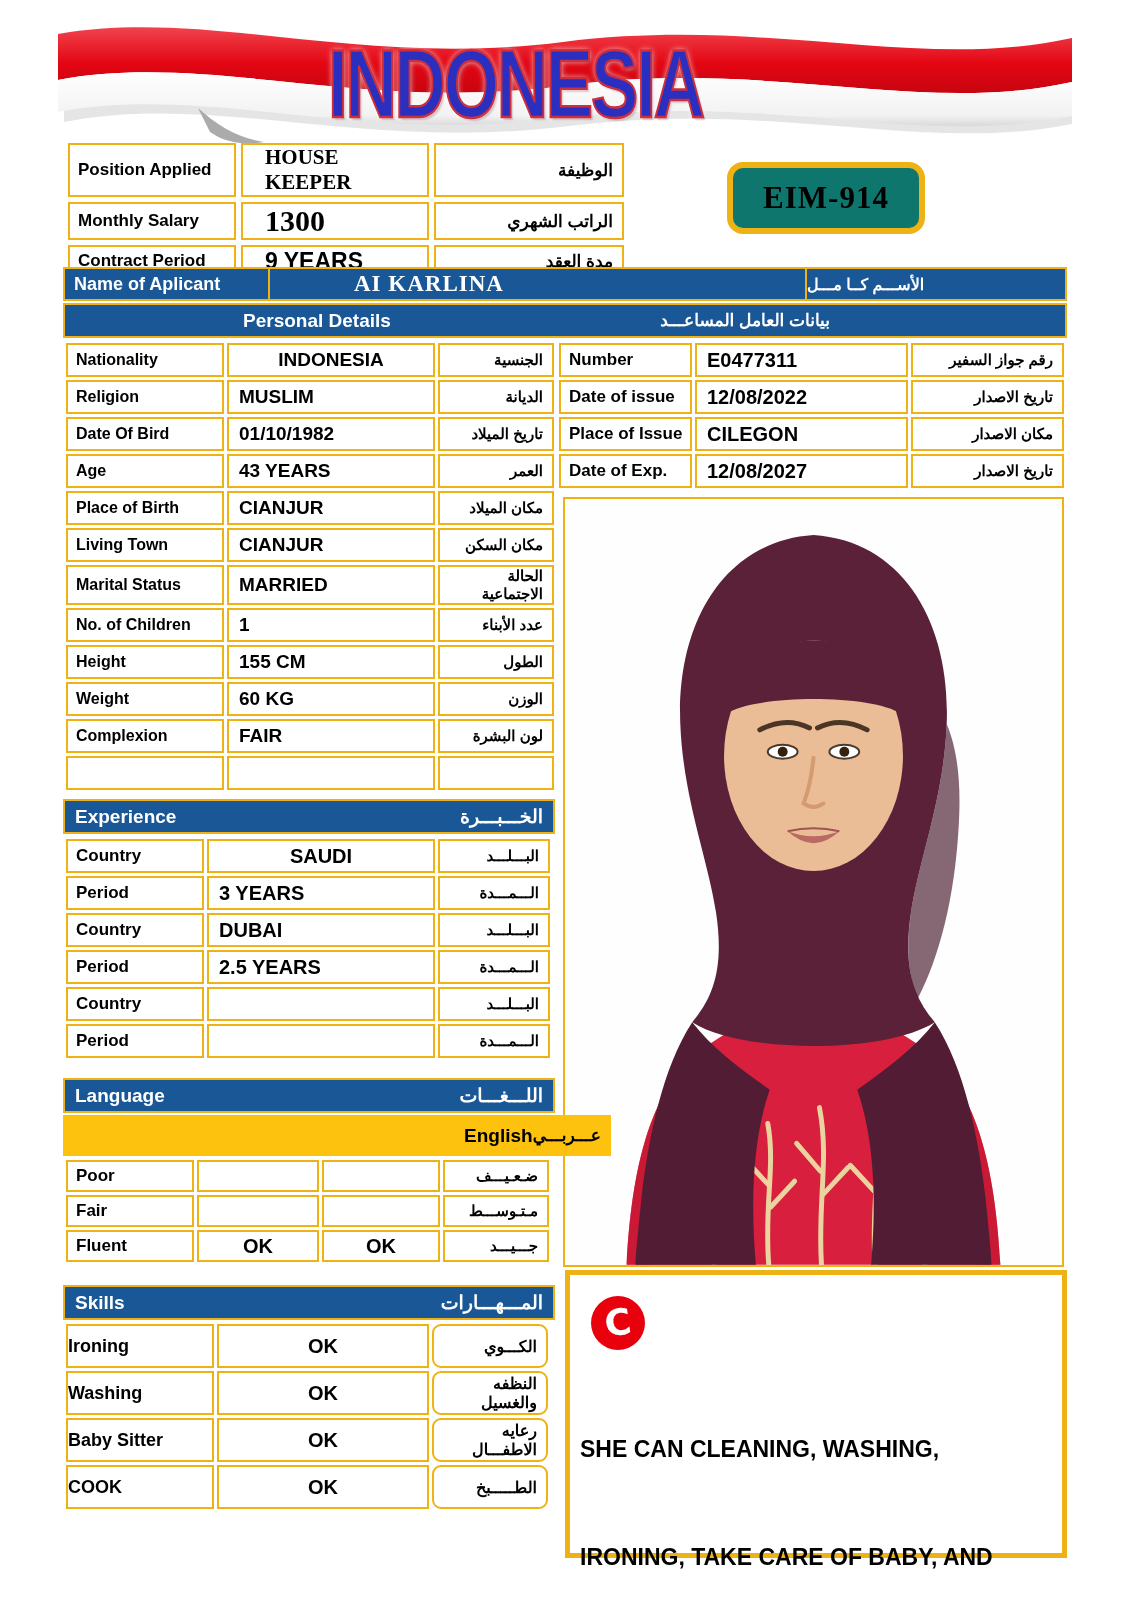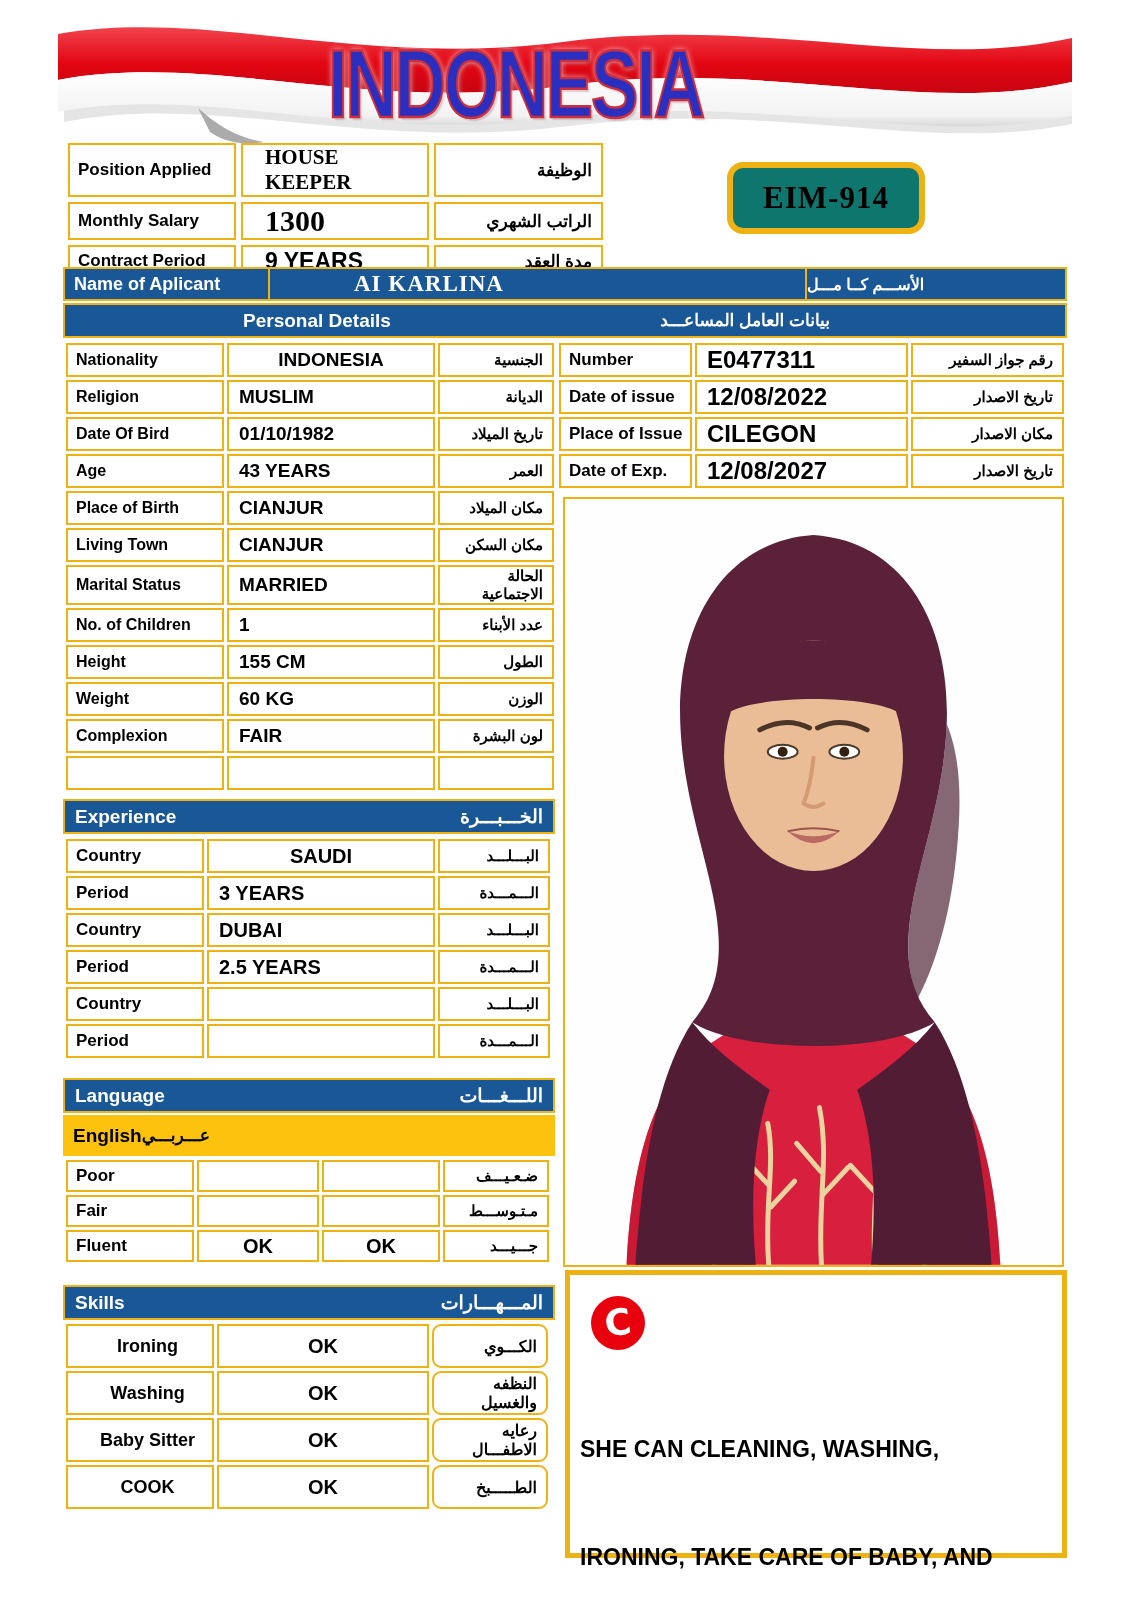--- a/index.html
+++ b/index.html
@@ -20,21 +20,21 @@
   
   table{border-collapse:separate;position:absolute;}
   td{border:2px solid var(--gold);background:#fff;vertical-align:middle;box-sizing:border-box;padding:0;}
   .lbl{font-weight:700;font-size:17px;padding-left:8px;}
   .val{font-weight:700;font-size:19px;padding-left:10px;}
   .ar{font-size:15px;font-weight:700;text-align:right;direction:rtl;padding-right:9px;padding-left:4px;}
 
   
   .toptable{left:63px;top:138px;border-spacing:5px;}
   .toptable td{height:32px;}
-  .toptable .c1{width:168px;} .toptable .c2{width:188px;} .toptable .c3{width:169px;}
+  .toptable .c1{width:168px;} .toptable .c2{width:188px;} .toptable .c3{width:190px;}
   .v-serif{font-family:"Liberation Serif",serif;font-size:21px;padding-left:22px;}
   .v-serif-lg{font-family:"Liberation Serif",serif;font-size:30px;padding-left:22px;}
   .v-sans-lg{font-size:23px;padding-left:22px;}
   .toptable .ar{font-size:17px;}
 
   
   .badge{position:absolute;left:727px;top:162px;width:198px;height:72px;border:6px solid var(--gold);
     border-radius:16px;background:#0f766e;display:flex;align-items:center;justify-content:center;
     font-family:"Liberation Serif",serif;font-weight:700;font-size:31px;letter-spacing:1px;box-sizing:border-box;}
 
@@ -54,21 +54,21 @@
   .pdbar .arx{margin-right:235px;font-weight:700;font-size:17px;direction:rtl;}
 
   
   .pl{left:63px;top:340px;border-spacing:3px;}
   .pl td{height:34px;}
   .pl .c1{width:158px;} .pl .c2{width:208px;} .pl .c3{width:116px;}
   .pl .lbl{font-size:16px;}
   .pr{left:556px;top:340px;border-spacing:3px;}
   .pr td{height:34px;}
   .pr .c1{width:133px;} .pr .c2{width:213px;} .pr .c3{width:153px;}
-  .pr .val{font-size:24px;}
+  .pr .val{font-size:20px;}
   .v-center{text-align:center;padding-left:0;}
 
   
   .photo{position:absolute;left:563px;top:497px;width:501px;height:770px;border:2px solid var(--gold);
     background:#fff;box-sizing:border-box;overflow:hidden;}
   .photo svg{display:block;width:100%;height:100%;}
 
   
   .secheader{position:absolute;left:63px;width:492px;height:35px;background:var(--blue);
     border:2px solid var(--gold);box-sizing:border-box;display:flex;align-items:center;
@@ -77,34 +77,34 @@
   .secheader .arx{font-weight:700;font-size:19px;direction:rtl;}
   .h-exp{top:799px;} .h-lang{top:1078px;} .h-skill{top:1285px;}
 
   
   .exp{left:63px;top:836px;border-spacing:3px;}
   .exp td{height:34px;}
   .exp .c1{width:138px;} .exp .c2{width:228px;} .exp .c3{width:112px;}
   .exp .val{font-size:20px;}
 
   
-  .engrow{position:absolute;left:63px;top:1115px;width:492px;height:41px;background:var(--yellow);
-    display:flex;align-items:center;justify-content:flex-start;box-sizing:border-box;padding:0 10px;}
+  .engrow{position:absolute;left:63px;top:1115px;width:548px;height:41px;background:var(--yellow);
+    display:flex;align-items:center;justify-content:flex-end;box-sizing:border-box;padding:0 10px;}
   .engrow .en{font-weight:700;font-size:19px;}
   .engrow .arx{font-weight:700;font-size:17px;direction:rtl;}
   .lang{left:63px;top:1157px;border-spacing:3px;}
   .lang td{height:32px;}
   .lang .c1{width:128px;} .lang .c2{width:122px;} .lang .c3{width:118px;} .lang .c4{width:106px;}
   .lang .ok{font-weight:700;font-size:20px;text-align:center;}
 
   
   .skills{left:63px;top:1321px;border-spacing:3px;}
   .skills td{height:44px;}
   .skills .c1{width:148px;} .skills .c2{width:212px;} .skills .c3{width:116px;}
-  .skills .lbl{text-align:center;padding-left:15px;font-size:18px;}
+  .skills .lbl{text-align:left;padding-left:0;font-size:18px;}
   .skills .ok{font-weight:700;font-size:20px;text-align:center;}
   .skills .ar{font-size:16px;border-radius:9px;}
 
   
   .comment{position:absolute;left:565px;top:1270px;width:502px;height:288px;border:5px solid var(--gold);
     box-sizing:border-box;background:#fff;}
   .c-icon{position:absolute;left:20px;top:20px;width:56px;height:56px;}
   .c-lines{position:absolute;left:10px;top:84px;right:12px;font-weight:700;font-size:23px;
     line-height:36px;white-space:pre-wrap;}
 </style>

